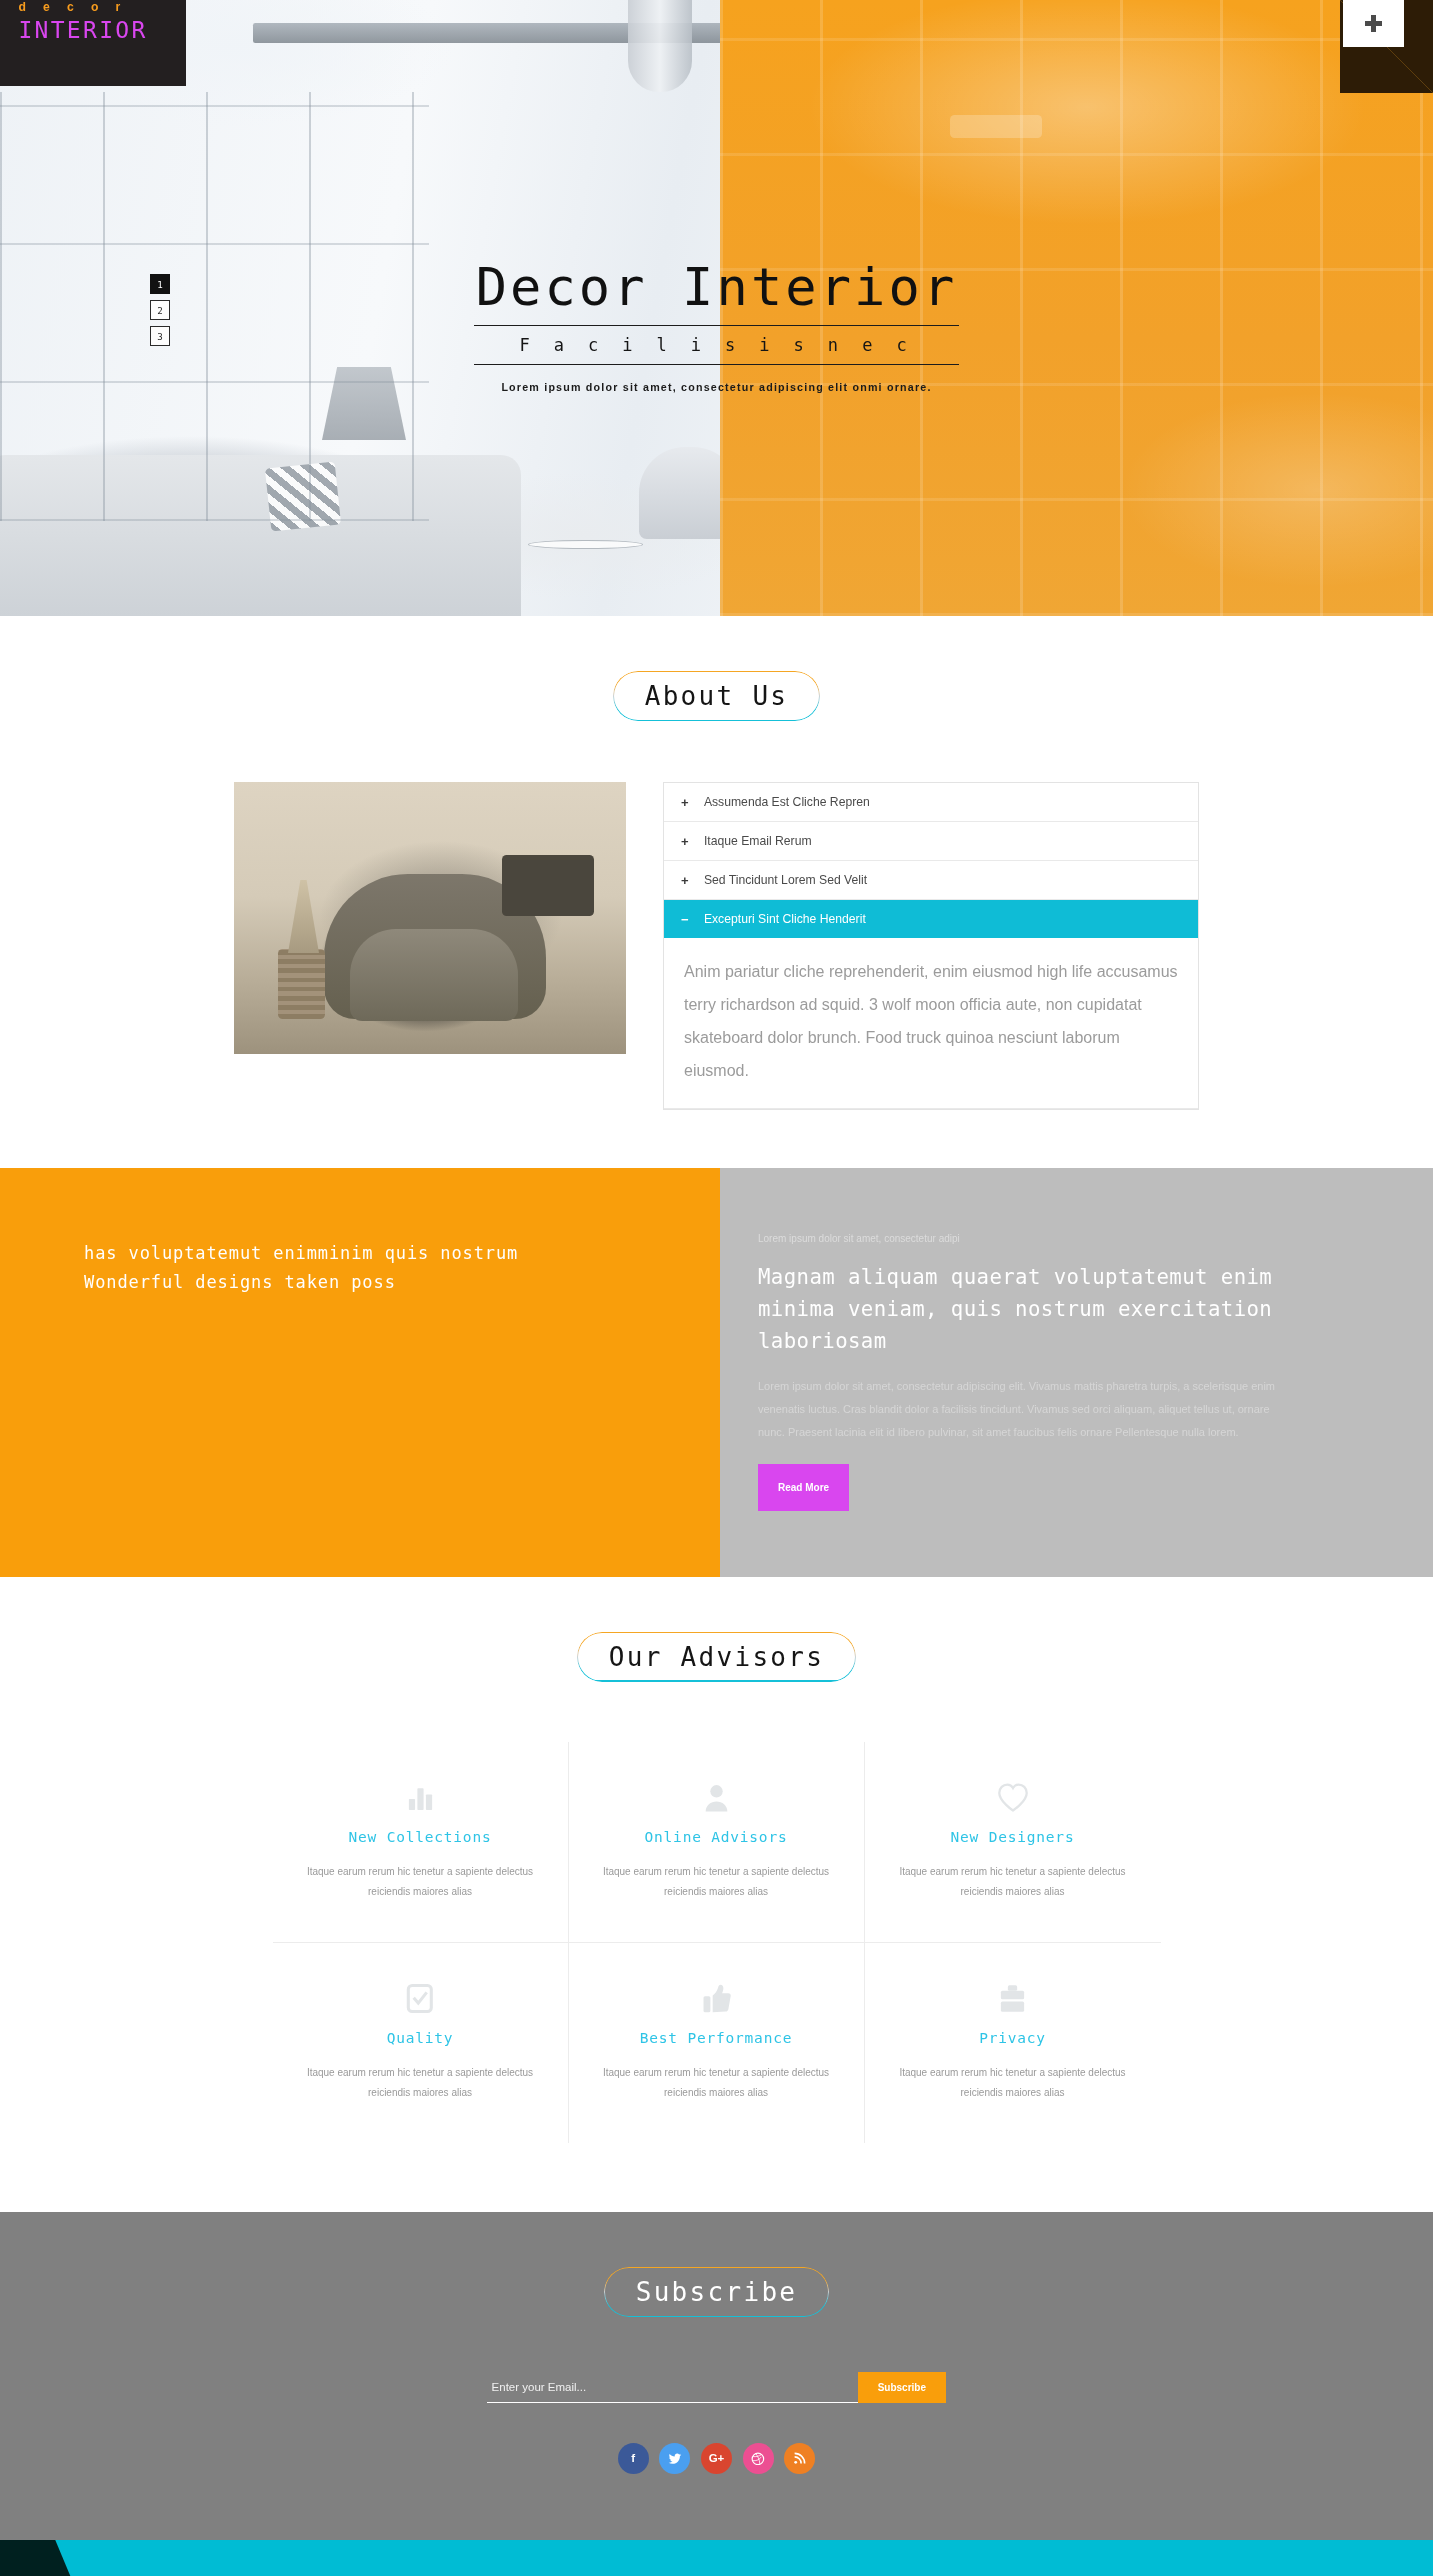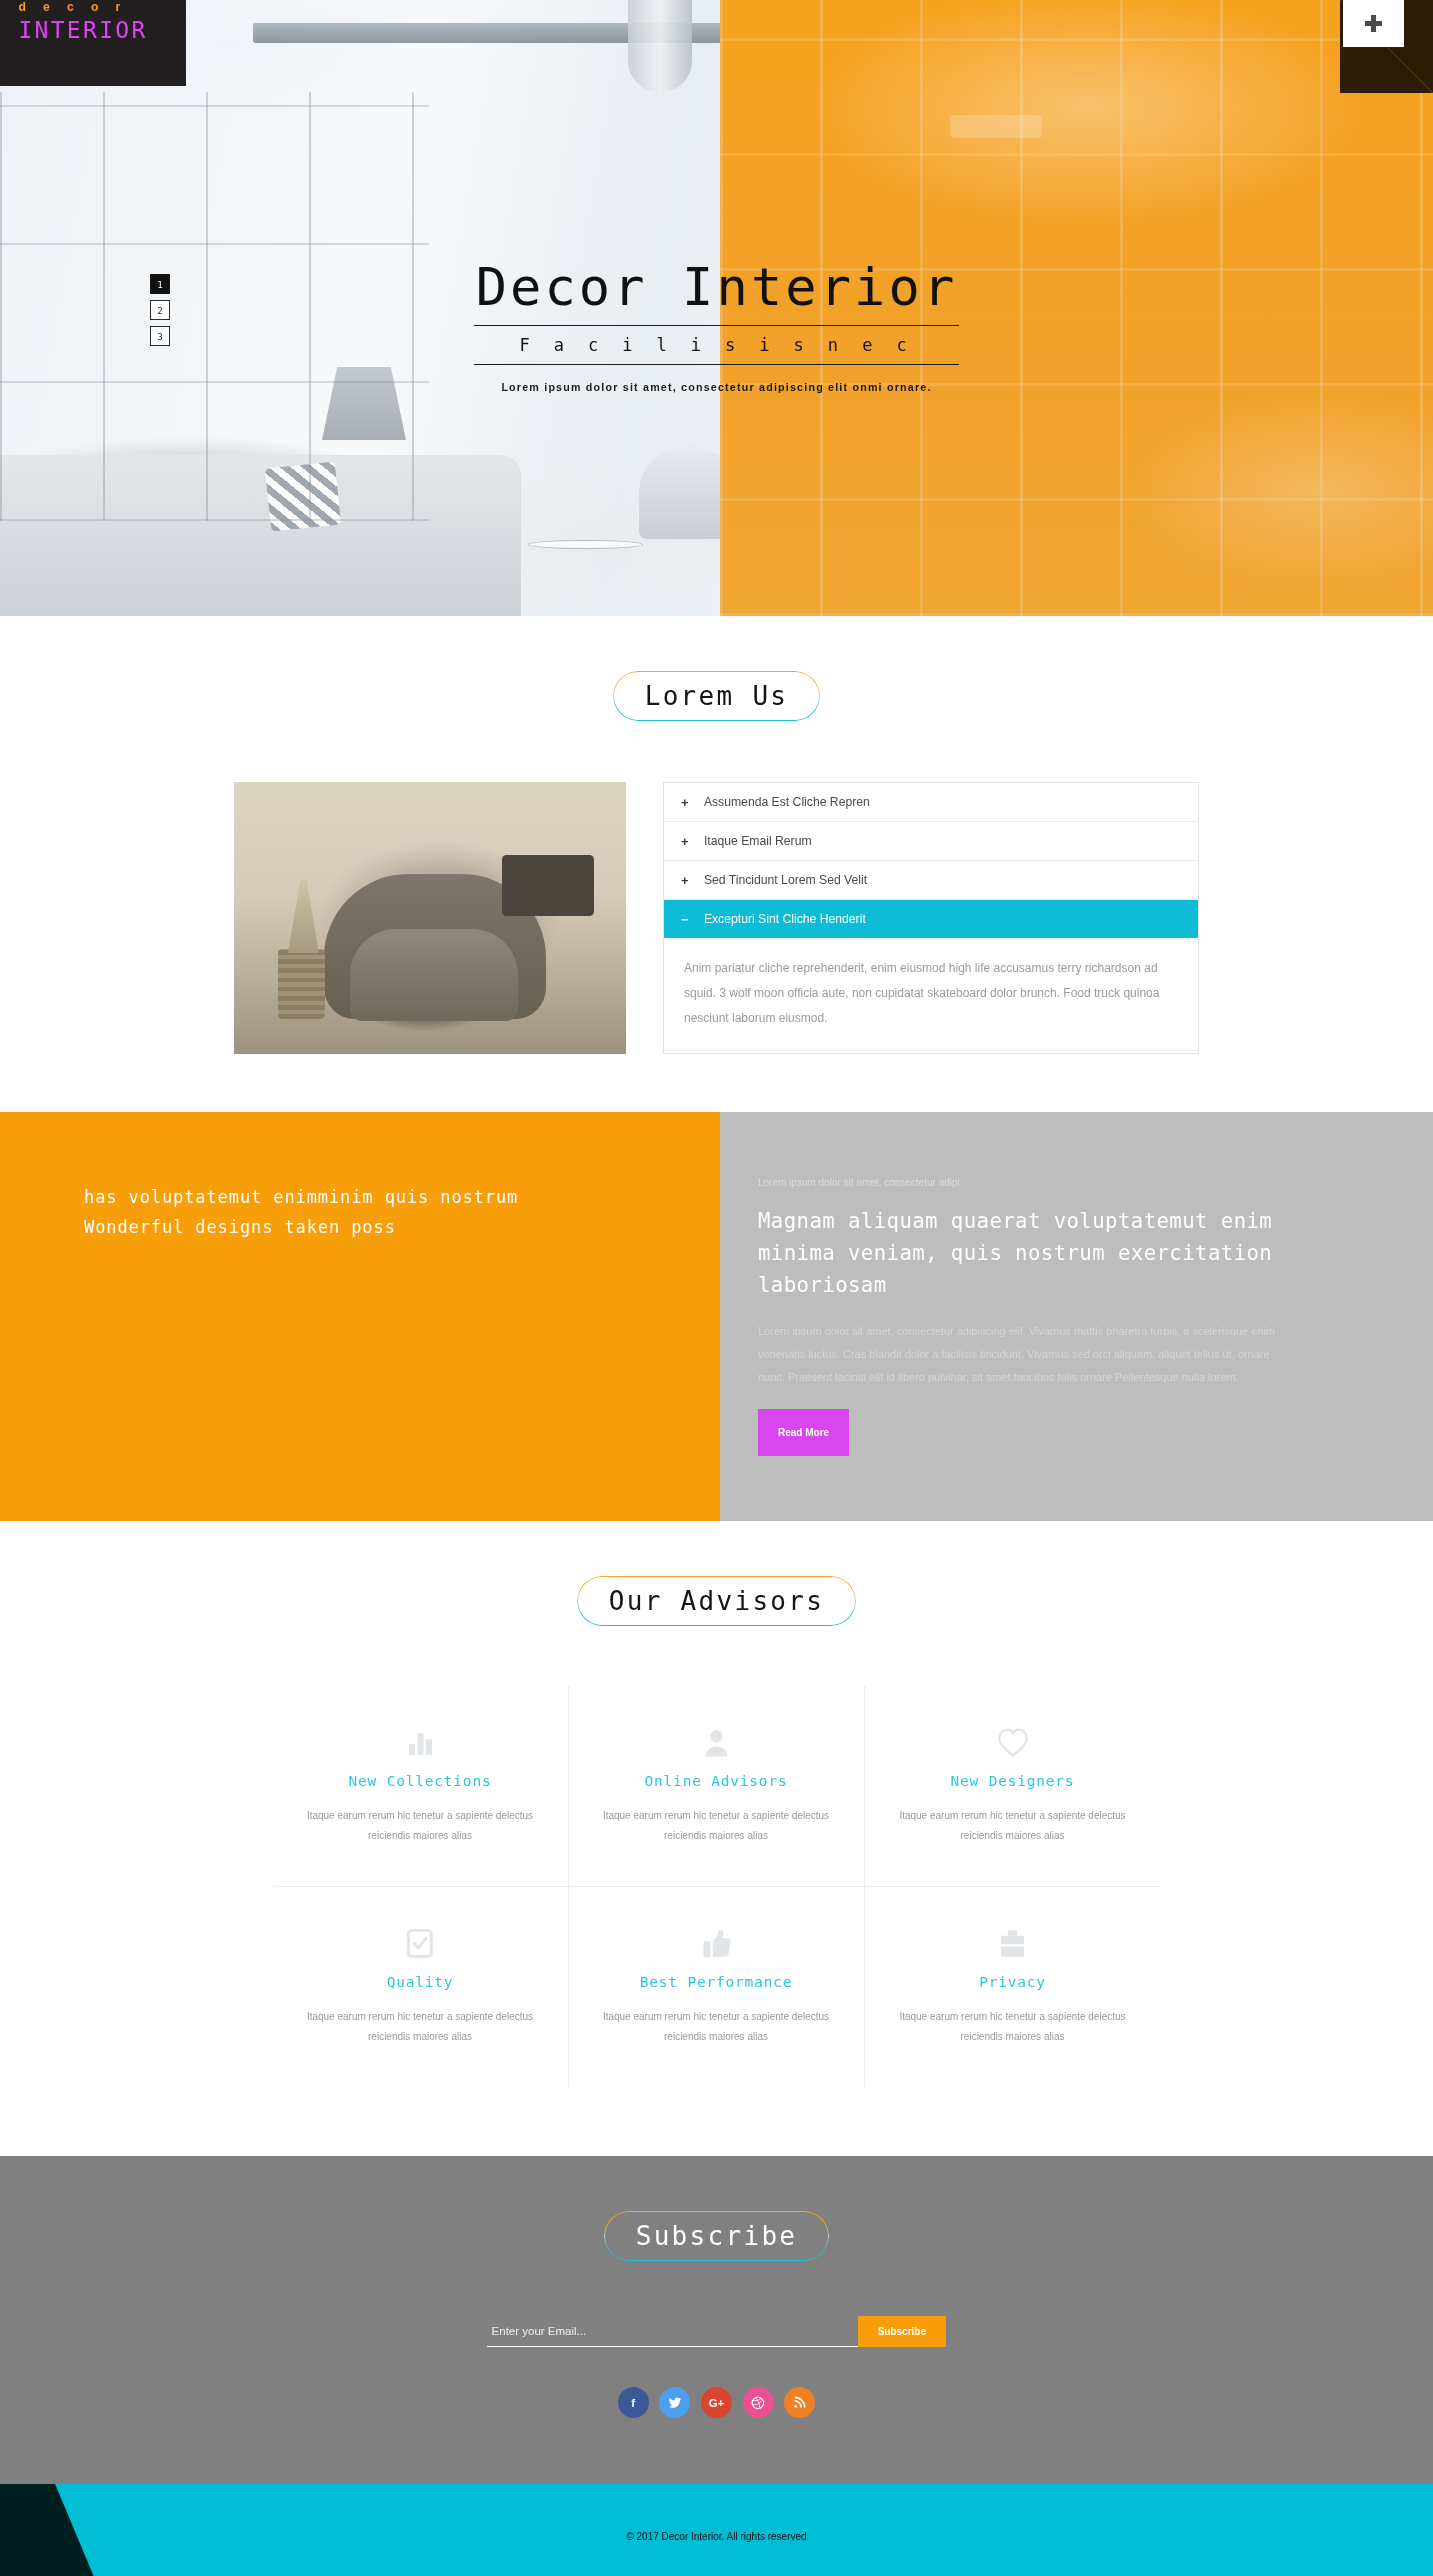--- a/index.html
+++ b/index.html
@@ -318,21 +318,21 @@
     cursor: pointer;
     background: #ffffff;
   }
   .acc-head .sign {
     font-size: 13px; font-weight: 700; color: #3a3a3a; width: 10.7px;
   }
   .acc-item.open > .acc-head { background: #0fbcd6; color: #ffffff; }
   .acc-item.open > .acc-head .sign { color: #ffffff; }
   .acc-body {
     padding: 18.4px 20px 20px;
-    font-size: 12px;
+    font-size: 16px;
     line-height: 2.05;
     color: #9b9b9b;
   }
 
   
   .promo { display: flex; width: 1433px; height: 409px; }
   .promo-left {
     width: 720px;
     background: #f99e0b;
     padding: 71px 0 0 84px;
@@ -526,21 +526,21 @@
       <div class="hero-sub">F a c i l i s i s   n e c</div>
       <div class="hero-rule"></div>
     </div>
     <div class="hero-desc">Lorem ipsum dolor sit amet, consectetur adipiscing elit onmi ornare.</div>
   </div>
 </section>
 
 <section class="about">
   <div class="section-head">
     <div class="pill">
-      <span class="pill-text">Lorem Us</span>
+      <span class="pill-text">About Us</span>
     </div>
   </div>
 
   <div class="about-row">
     <div class="about-photo">
       <div class="chair"></div>
       <div class="chair2"></div>
       <div class="pillow"></div>
       <div class="basket"></div>
       <div class="plant"></div>

